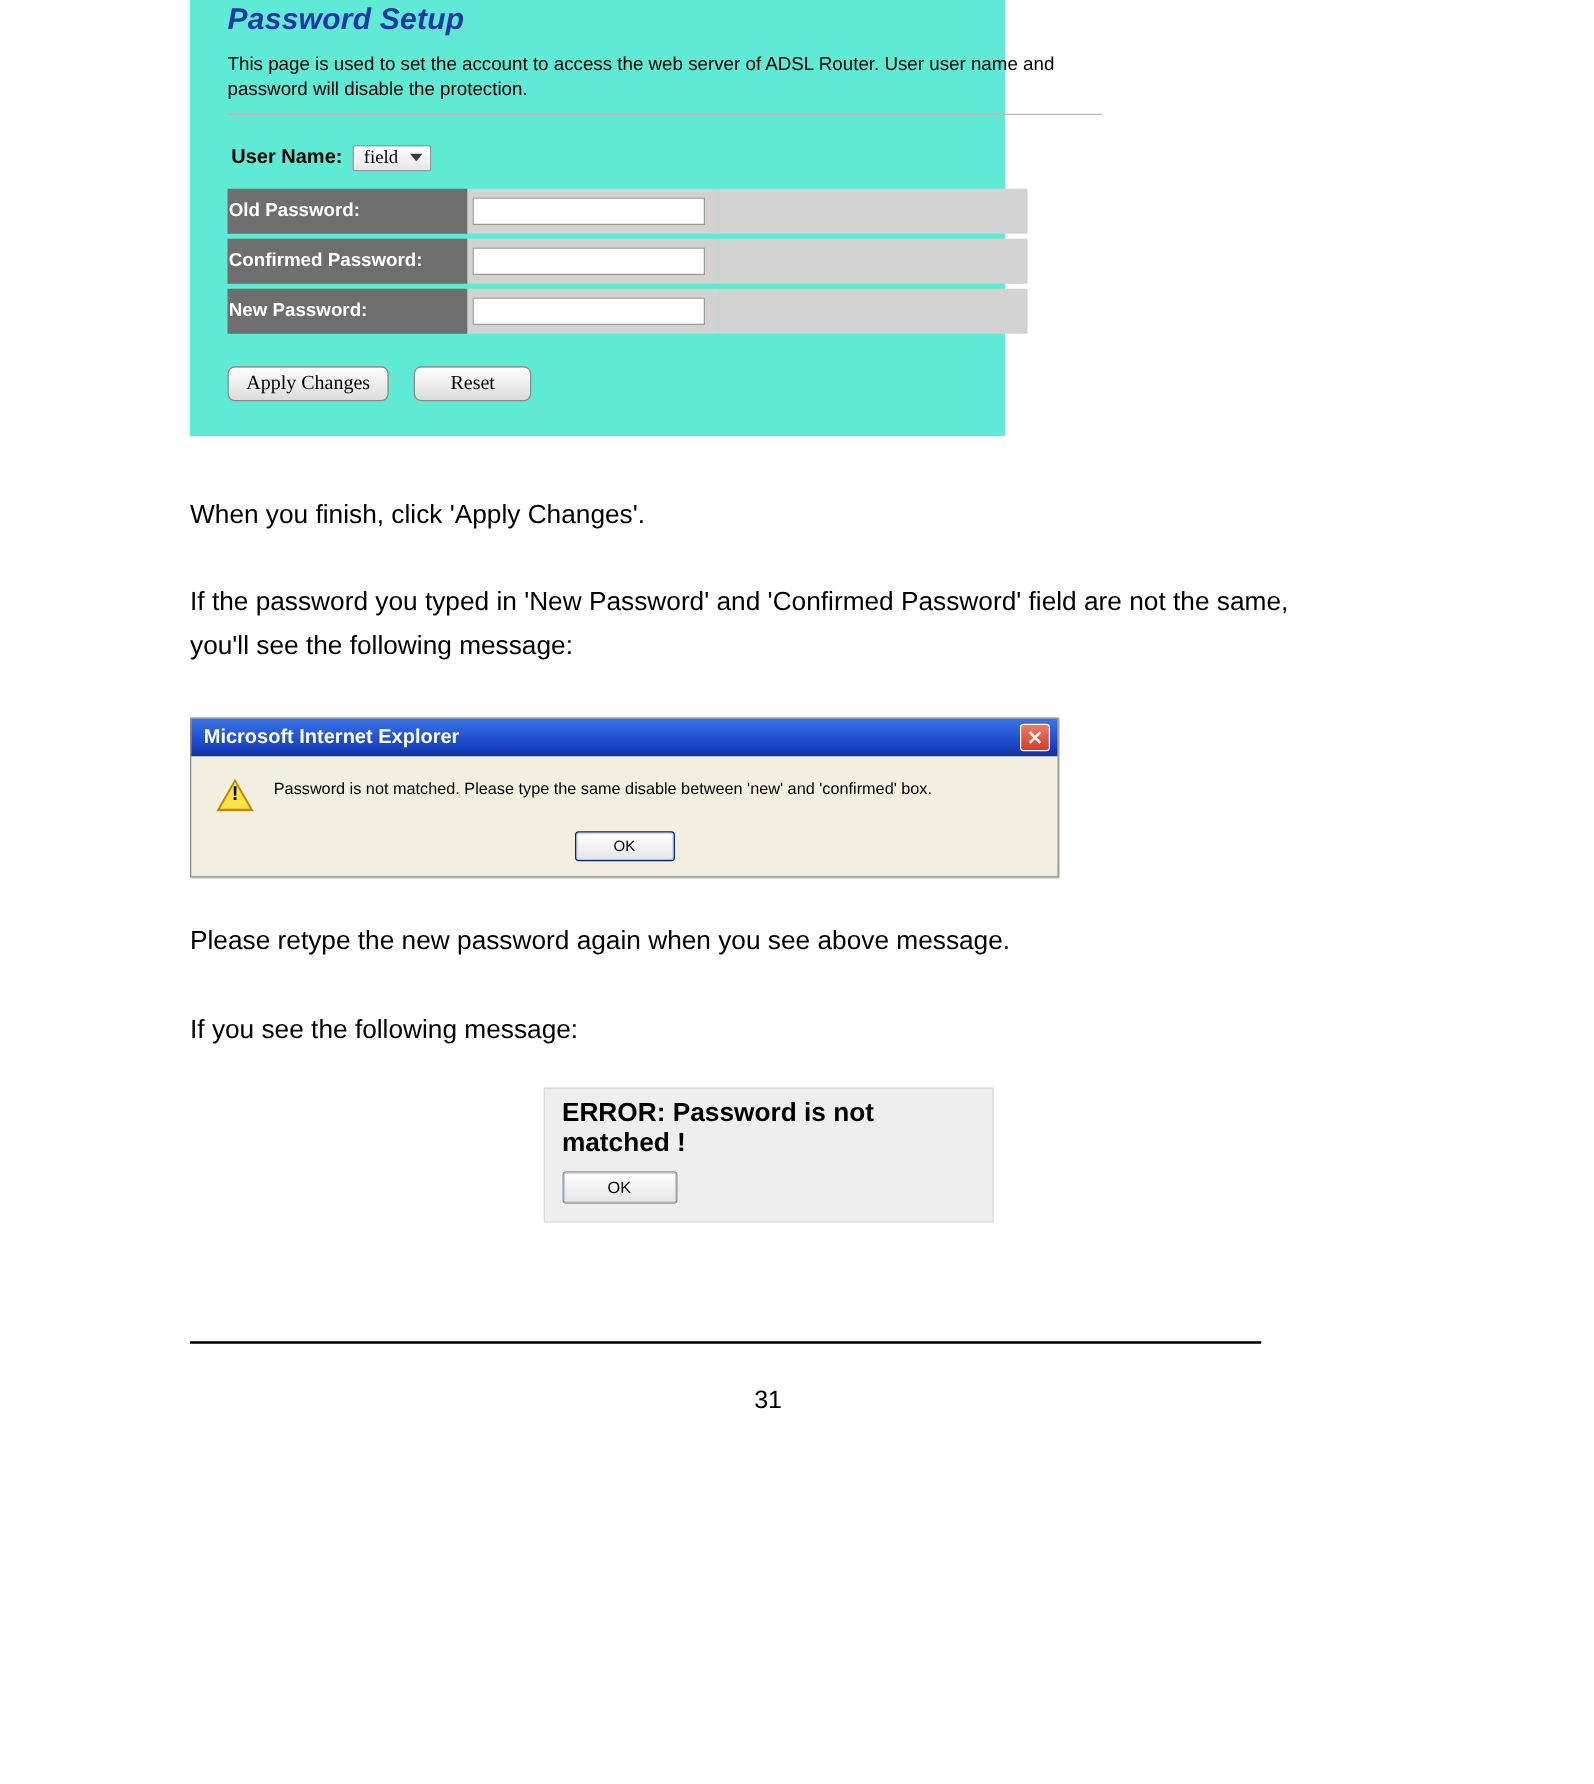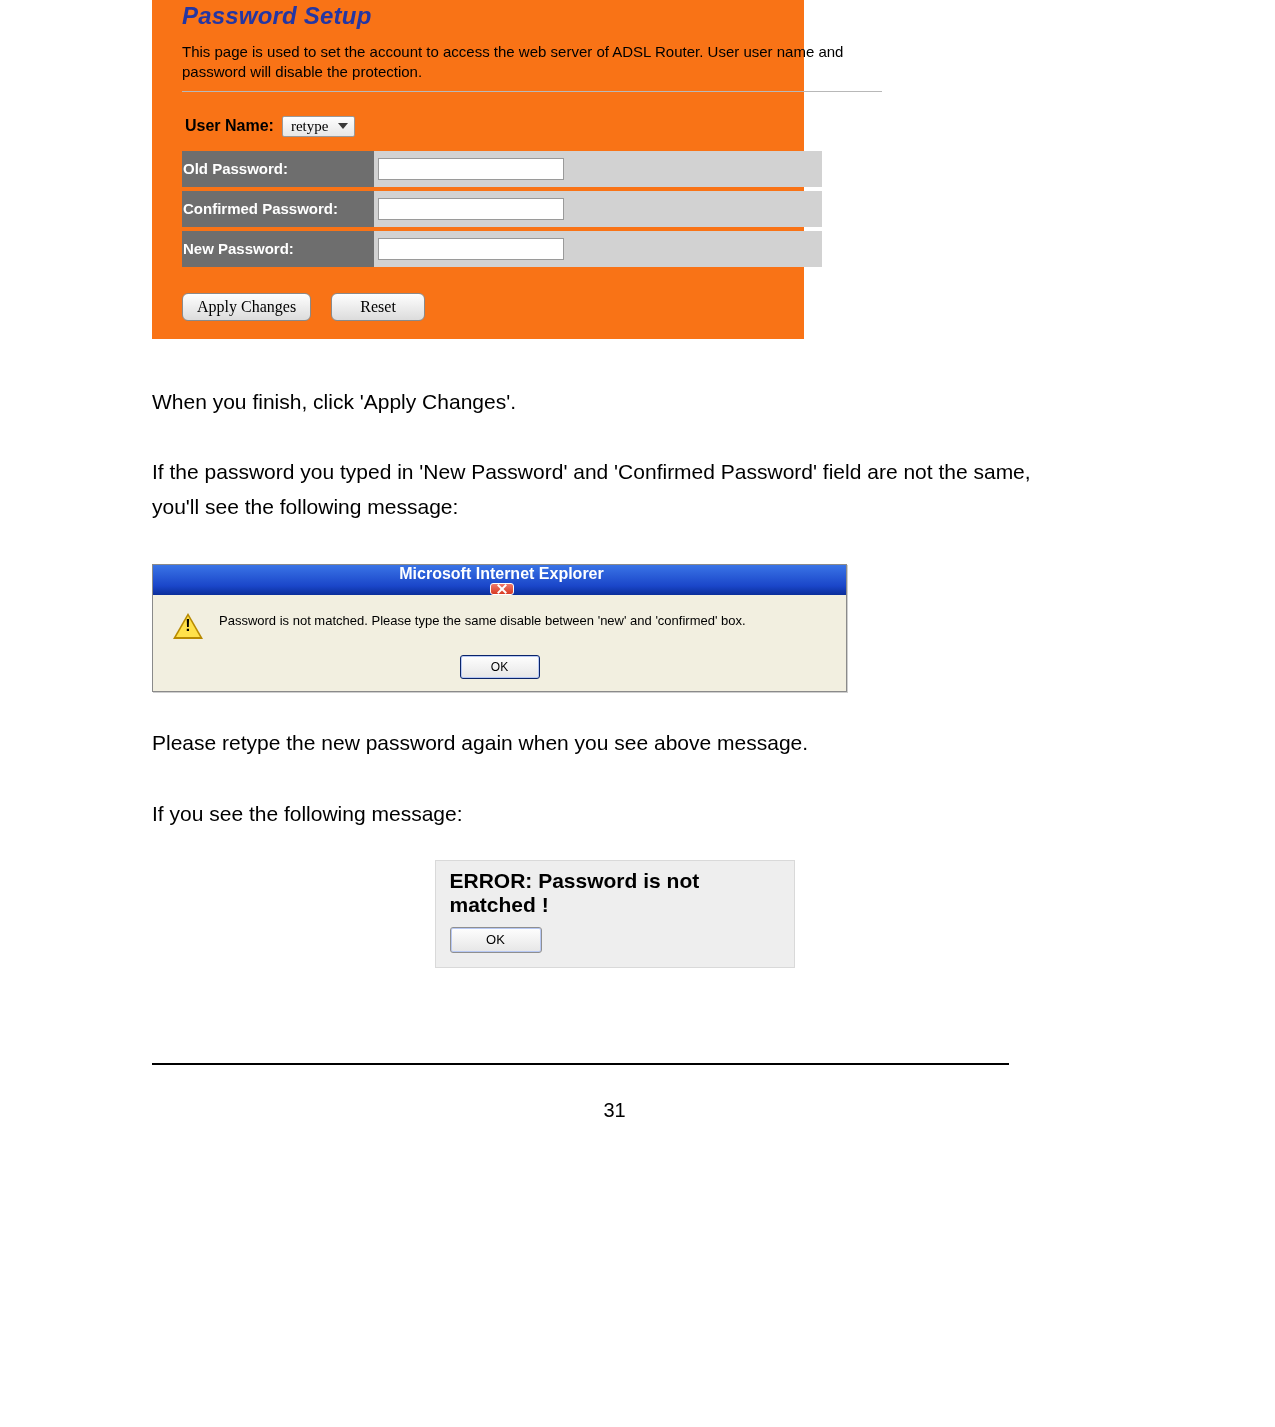--- a/index.html
+++ b/index.html
@@ -1,20 +1,20 @@
 <!DOCTYPE html>
 <html><head>
 <meta charset="utf-8">
 <style>
   html,body{margin:0;padding:0;background:#fff;font-family:Arial,Helvetica,sans-serif;}
   .page{width:1275px;height:1427px;position:relative;box-sizing:border-box;}
   .content-col{position:absolute;left:152px;top:0;width:925px;}
 
   
-  .panel{width:652px;background:#f97316;padding:0 0 18px 30px;box-sizing:border-box;}
+  .panel{width:652px;background:#5eead4;padding:0 0 28px 30px;box-sizing:border-box;}
   .panel-inner{width:700px;}
   .panel-title{color:#2436a3;font-weight:bold;font-style:italic;font-size:24px;letter-spacing:0.2px;margin:0 0 12px 0;padding-top:2px;}
   .panel-desc{color:#000;font-size:15px;line-height:1.35;margin:0 0 8px 0;}
   .panel-hr{border:0;border-top:1px solid #b8b8b8;margin:0 0 24px 0;width:700px;}
 
   .un-row{display:flex;align-items:center;gap:8px;margin:14px 0 10px 3px;}
   .un-label{font-weight:bold;color:#000;font-size:16px;}
   .un-select{display:inline-flex;align-items:center;gap:10px;border:1px solid #9a9a9a;border-radius:2px;
     background:linear-gradient(#fefefe,#e7e7e7);padding:1px 6px 1px 8px;font-family:"Times New Roman",serif;font-size:15px;cursor:default;}
   .un-caret{width:0;height:0;border-left:5px solid transparent;border-right:5px solid transparent;border-top:6px solid #3a3a3a;}
@@ -34,21 +34,21 @@
   
   .copy{font-family:Arial,Helvetica,sans-serif;font-size:21px;color:#000;line-height:1.65;}
   .p1{margin:46px 0 0 0;}
   .p2{margin:36px 0 0 0;}
   .p3{margin:34px 0 0 0;}
   .p4{margin:36px 0 0 0;}
 
   
   .ie-dialog{width:693px;margin-top:40px;border:1px solid #8a8a8a;background:#f2efe0;box-shadow:1px 1px 0 #cfcfcf;position:relative;}
   .ie-title{height:30px;background:linear-gradient(#3a74e6,#1a46c9 70%,#0b2e9a);display:flex;align-items:center;
-    justify-content:space-between;padding:0 6px 0 10px;color:#fff;font-weight:bold;font-size:16px;font-family:Tahoma,Arial,sans-serif;flex-direction:column;}
+    justify-content:space-between;padding:0 6px 0 10px;color:#fff;font-weight:bold;font-size:16px;font-family:Tahoma,Arial,sans-serif;}
   .ie-close{width:22px;height:20px;border:1px solid #fff;border-radius:3px;display:flex;align-items:center;justify-content:center;
     background:linear-gradient(#f07a6a,#d83a22);position:relative;}
   .ie-close::before,.ie-close::after{content:"";position:absolute;width:12px;height:2px;background:#fff;}
   .ie-close::before{transform:rotate(45deg);} .ie-close::after{transform:rotate(-45deg);}
   .ie-body{display:flex;align-items:flex-start;gap:16px;padding:18px 16px 14px 20px;color:#000;font-size:13px;font-family:Tahoma,Arial,sans-serif;}
   .warn-icon{width:30px;height:28px;position:relative;flex:0 0 auto;}
   .warn-tri{width:0;height:0;border-left:15px solid transparent;border-right:15px solid transparent;border-bottom:26px solid #b88a00;position:absolute;top:0;left:0;}
   .warn-tri2{width:0;height:0;border-left:12px solid transparent;border-right:12px solid transparent;border-bottom:21px solid #ffe14a;position:absolute;top:3px;left:3px;}
   .warn-bang{position:absolute;left:0;top:4px;width:30px;text-align:center;font-weight:bold;color:#000;font-size:16px;font-family:Arial,sans-serif;}
   .ie-btnrow{display:flex;justify-content:center;padding:0 0 12px 0;}
@@ -75,21 +75,21 @@
 
     <div class="panel">
       <div class="panel-inner">
         <p class="panel-title">Password Setup</p>
         <p class="panel-desc">This page is used to set the account to access the web server of ADSL Router. User user name and password will disable the protection.</p>
         <hr class="panel-hr">
 
         <div class="un-row">
           <span class="un-label">User Name:</span>
           <span class="un-select">
-            <span>retype</span>
+            <span>field</span>
             <span class="un-caret"></span>
           </span>
         </div>
 
         <table class="grid">
           <tbody>
               <tr>
             <td class="cell-lbl">Old Password:</td>
             <td class="cell-inp"><input type="password" style=""></td>
             <td class="cell-pad"></td>

